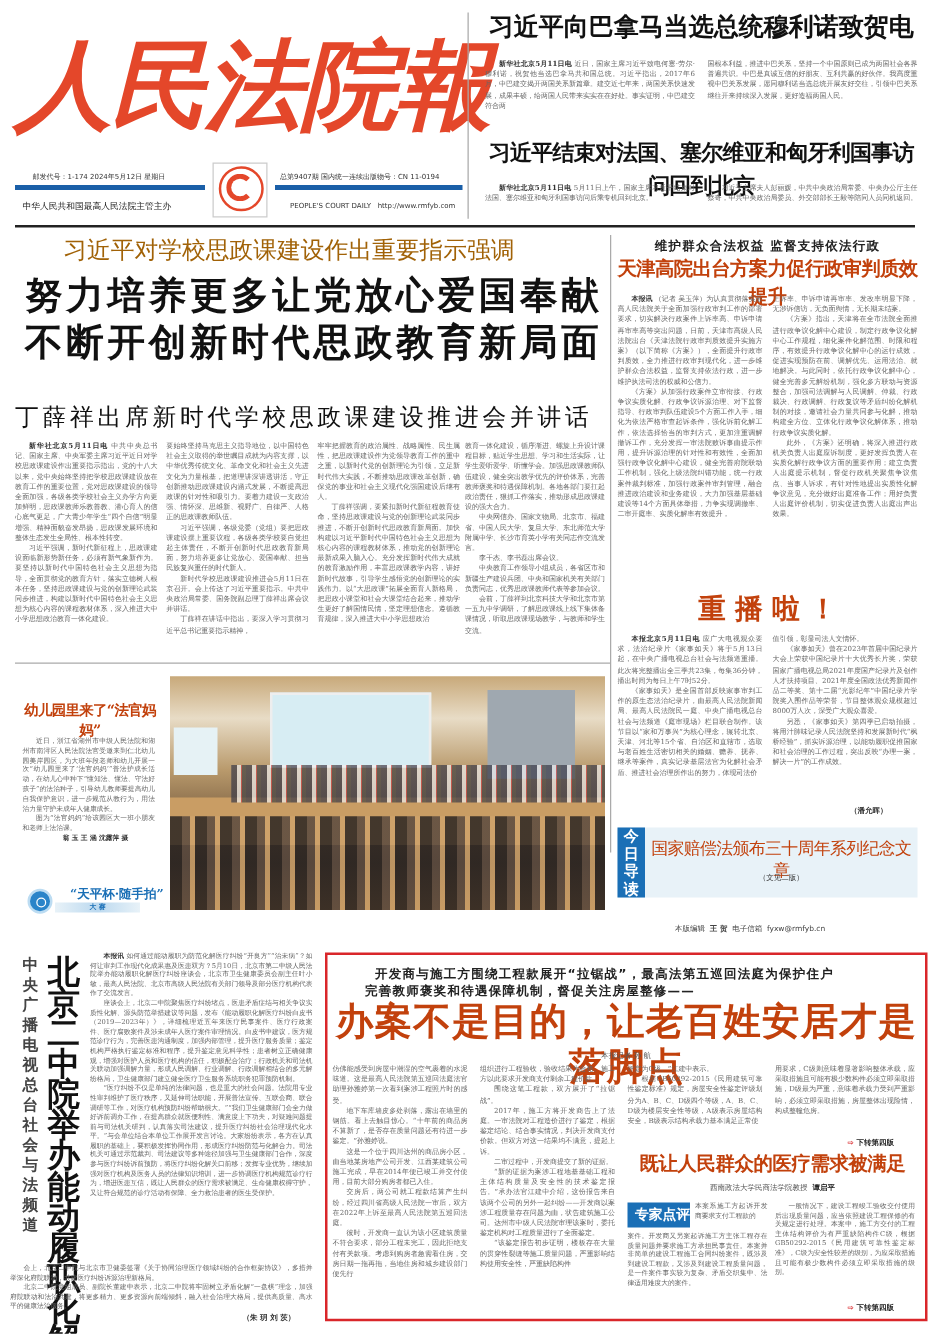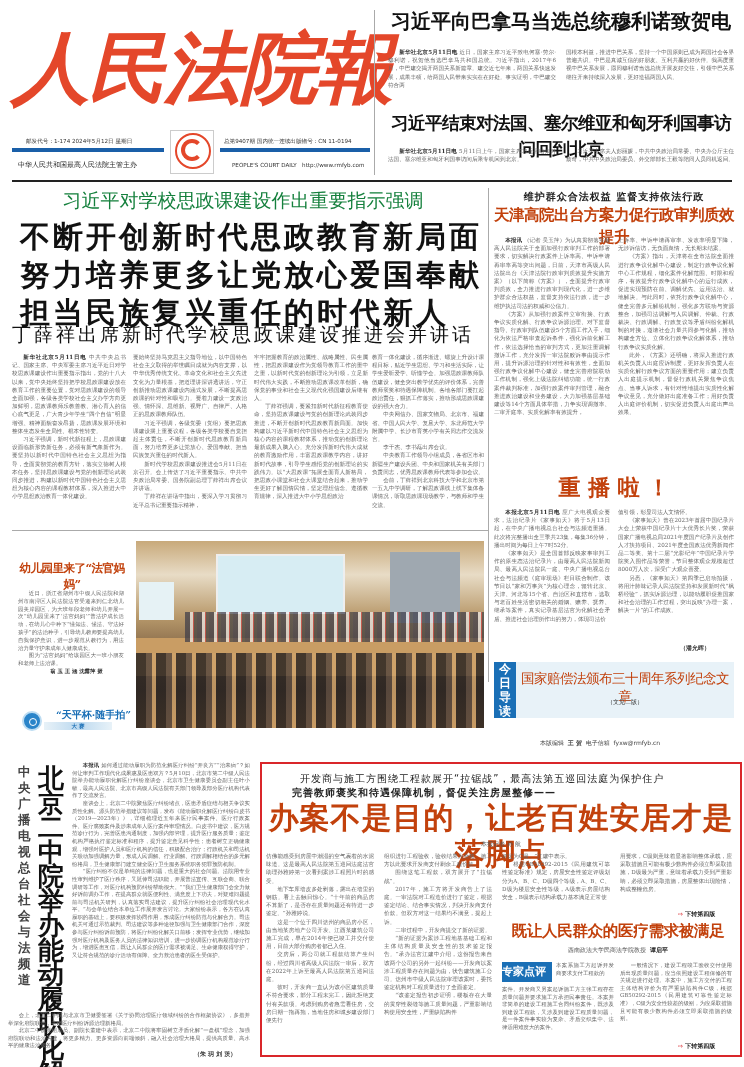--- a/index.html
+++ b/index.html
@@ -31,21 +31,21 @@
   .photo .curtain { position:absolute; right: 7%; top: 6%; width: 20%; height: 38%; background: #9fa8b0; }
   .photo .floor { position:absolute; left: 0; top: 52%; width: 100%; height: 20%; background: #c99d64; }
   .photo .crowd { position:absolute; left: 0; top: 60%; width: 100%; height: 40%;
       background: repeating-linear-gradient(90deg, #2b2522 0 10px, #5a4a3f 10px 16px, #cfa36b 16px 20px); opacity: .85; }
   .photo .crowd2 { position:absolute; left: 14%; top: 38%; width: 86%; height: 16%;
       background: repeating-linear-gradient(90deg, #3a3a48 0 5px, #eee 5px 8px, #c44 8px 9px, #444 9px 12px); opacity: .7; }
 
   .box-red { border: 2px solid #d9262a; }
   .daoyu-box { background: #e8f2f8; }
   .daoyu-tag { background: #1a6fb6; color: #fff; font-weight: bold; font-size: 17px; line-height: 19px; text-align: center; }
-  .expert-tag { background: #1a6fb6; color: #fff; font-weight: bold; font-size: 13px; text-align: left; line-height: 20px; }
+  .expert-tag { background: #1a6fb6; color: #fff; font-weight: bold; font-size: 13px; text-align: right; line-height: 20px; }
   .jump { color: #d9262a; font-size: 6px; font-weight: bold; }
   .jump span.t { color: #222; }
   .camera-badge { width: 20px; height: 20px; border-radius: 50%; background: #2a84c9; border: 2px solid #bcdcf2; }
   .camera-badge::after { content:""; position:absolute; left: 5px; top: 5px; width: 6px; height: 6px; border-radius: 50%; border: 1.5px solid #fff; }
 </style>
 </head>
 <body>
 
 <div class="abs masthead-title">
   <span>人</span>
@@ -80,25 +80,24 @@
 <div class="abs hl-sans" style="left:388px;top:110px;width:346px;font-size:17.6px;line-height:26px;text-align:center;letter-spacing:-0.6px;">习近平结束对法国、塞尔维亚和匈牙利国事访问回到北京</div>
 <div class="abs body-text" style="left:388px;top:147px;width:168px;">
   <p><b>新华社北京5月11日电</b>&nbsp;<span>5月11日上午，国家主席习近平结束对法国、塞尔维亚和匈牙利国事访问后乘专机回到北京。</span></p>
 </div>
 <div class="abs body-text" style="left:566px;top:147px;width:168px;">
   <p>习近平主席夫人彭丽媛，中共中央政治局常委、中央办公厅主任蔡奇，中共中央政治局委员、外交部部长王毅等陪同人员同机返回。</p>
 </div>
 
 <div class="abs rule-thick"></div>
 
-<div class="abs" style="left:12px;top:188px;width:462px;text-align:center;font-family:Liberation Serif, serif;font-size:19px;line-height:26px;color:#15803d;">习近平对学校思政课建设作出重要指示强调</div>
+<div class="abs" style="left:0;top:188px;width:462px;text-align:center;font-family:Liberation Mono, monospace;font-size:19px;line-height:26px;color:#a16207;">习近平对学校思政课建设作出重要指示强调</div>
 <div class="abs hl-sans" style="left:20px;top:218px;width:460px;font-size:30px;line-height:38px;letter-spacing:3px;white-space:nowrap;">
+  <div>努力培养更多让党放心爱国奉献</div>
   <div>不断开创新时代思政教育新局面</div>
-  <div>努力培养更多让党放心爱国奉献</div>
-  <div>担当民族复兴重任的时代新人</div>
 </div>
 <div class="abs" style="left:12px;top:322px;width:462px;text-align:left;font-size:19px;line-height:24px;letter-spacing:3px;color:#111;">丁薛祥出席新时代学校思政课建设推进会并讲话</div>
 
 <div class="abs body-text" style="left:12px;top:353px;width:114px;">
   <p><b>新华社北京5月11日电</b>&nbsp;<span>中共中央总书记、国家主席、中央军委主席习近平近日对学校思政课建设作出重要指示指出，党的十八大以来，党中央始终坚持把学校思政课建设放在教育工作的重要位置，党对思政课建设的领导全面加强，各级各类学校社会主义办学方向更加鲜明，思政课教师乐教善教、潜心育人的信心底气更足，广大青少年学生“四个自信”明显增强、精神面貌奋发昂扬，思政课发展环境和整体生态发生全局性、根本性转变。</span></p>
   <p>习近平强调，新时代新征程上，思政课建设面临新形势新任务，必须有新气象新作为。要坚持以新时代中国特色社会主义思想为指导，全面贯彻党的教育方针，落实立德树人根本任务，坚持思政课建设与党的创新理论武装同步推进，构建以新时代中国特色社会主义思想为核心内容的课程教材体系，深入推进大中小学思想政治教育一体化建设。</p>
 </div>
 <div class="abs body-text" style="left:133px;top:353px;width:114px;">
   <p class="noind">要始终坚持马克思主义指导地位，以中国特色社会主义取得的举世瞩目成就为内容支撑，以中华优秀传统文化、革命文化和社会主义先进文化为力量根基，把道理讲深讲透讲活，守正创新推动思政课建设内涵式发展，不断提高思政课的针对性和吸引力。要着力建设一支政治强、情怀深、思维新、视野广、自律严、人格正的思政课教师队伍。</p>
   <p>习近平强调，各级党委（党组）要把思政课建设摆上重要议程，各级各类学校要自觉担起主体责任，不断开创新时代思政教育新局面，努力培养更多让党放心、爱国奉献、担当民族复兴重任的时代新人。</p>
@@ -184,21 +183,21 @@
   <p>座谈会上，北京二中院聚焦医疗纠纷堵点，医患矛盾症结与相关争议实质性化解、源头防范举措建议等问题，发布《能动履职化解医疗纠纷白皮书（2019—2023年）》，详细梳理近五年来医疗民事案件、医疗行政案件、医疗腐败案件及涉未成年人医疗案件审理情况。白皮书中建议，医方规范诊疗行为，完善医患沟通制度，加强内部管理，提升医疗服务质量；鉴定机构严格执行鉴定标准和程序，提升鉴定意见科学性；患者树立正确健康观，增强对医护人员和医疗机构的信任，积极配合治疗；行政机关和司法机关联动加强调解力量，形成人民调解、行业调解、行政调解相结合的多元解纷格局，卫生健康部门建立健全医疗卫生服务系统职务犯罪预防机制。</p>
   <p>“医疗纠纷不仅是单纯的法律问题，也是重大的社会问题。法院用专业性审判维护了医疗秩序，又延伸司法职能，开展普法宣传、互联会商、联合调研等工作，对医疗机构预防纠纷帮助很大。”“我们卫生健康部门会全力做好诉前调办工作，在提高群众就医便利性、满意度上下功夫，对疑难问题提前与司法机关研判，认真落实司法建议，提升医疗纠纷社会治理现代化水平。”与会单位结合本单位工作展开发言讨论。大家纷纷表示，各方在认真履职的基础上，要积极发挥协同作用，形成医疗纠纷防范与化解合力。司法机关可通过示范裁判、司法建议等多种途径加强与卫生健康部门合作，深度参与医疗纠纷诉前预防，将医疗纠纷化解关口前移；发挥专业优势，继续加强对医疗机构及医务人员的法律知识培训，进一步协调医疗机构规范诊疗行为，增进医患互信，既让人民群众的医疗需求被满足、生命健康权得守护，又让符合规范的诊疗活动有保障、全力救治患者的医生受保护。</p>
 </div>
 <div class="abs body-text" style="left:8px;top:1012px;width:242px;font-size:5.4px;line-height:7.6px;">
   <p>会上，北京二中院与北京市卫健委签署《关于协同治理医疗领域纠纷的合作框架协议》，多措并举深化府院联动，共建医疗纠纷诉源治理新格局。</p>
   <p>北京二中院党组成员、副院长董建中表示，北京二中院将牢固树立矛盾化解“一盘棋”理念，加强府院联动和法治共建，将更多精力、更多资源向前端倾斜，融入社会治理大格局，提供高质量、高水平的健康法治服务。</p>
 </div>
 <div class="abs" style="left:194px;top:1050px;font-size:6px;font-weight:bold;color:#333;">（朱 玥  刘 茨）</div>
 
 <div class="abs box-red" style="left:260px;top:762px;width:482px;height:295px;"></div>
-<div class="abs" style="left:300px;top:772px;width:430px;font-size:10px;font-weight:normal;color:#222;letter-spacing:1px;">开发商与施工方围绕工程款展开“拉锯战”，最高法第五巡回法庭为保护住户</div>
+<div class="abs" style="left:300px;top:772px;width:430px;font-size:10px;font-weight:bold;color:#222;letter-spacing:1px;">开发商与施工方围绕工程款展开“拉锯战”，最高法第五巡回法庭为保护住户</div>
 <div class="abs" style="left:292px;top:786px;width:430px;font-size:10px;font-weight:bold;color:#222;letter-spacing:1px;">完善教师褒奖和待遇保障机制，督促关注房屋整修——</div>
 <div class="abs hl-serif" style="left:266px;top:800px;width:470px;text-align:center;font-size:30px;line-height:36px;letter-spacing:1px;">办案不是目的，让老百姓安居才是落脚点</div>
 <div class="abs" style="left:266px;top:840px;width:470px;text-align:center;font-size:6px;color:#555;">本报记者  孙 航</div>
 <div class="abs body-text" style="left:266px;top:852px;width:108px;height:200px;overflow:hidden;">
   <p class="noind">仿佛能感受到房屋中潮湿的空气裹着的水泥味道。这是最高人民法院第五巡回法庭法官助理孙雅婷第一次看到案涉工程照片时的感受。</p>
   <p>地下车库墙皮多处剥落，露出在墙里的钢筋。看上去触目惊心。“十年前的商品房不算新了，是否存在质量问题还有待进一步鉴定。”孙雅婷说。</p>
   <p>这是一个位于四川达州的商品房小区，由当地某房地产公司开发、江西某建筑公司施工完成，早在2014年便已竣工并交付使用，目前大部分购房者都已入住。</p>
   <p>交房后，两公司就工程款结算产生纠纷，经过四川省高级人民法院一审后，双方在2022年上诉至最高人民法院第五巡回法庭。</p>
   <p>彼时，开发商一直认为该小区建筑质量不符合要求，部分工程未完工，因此拒绝支付有关款项。考虑到购房者急需看住房，交房日期一拖再拖，当地住房和城乡建设部门便先行</p>
 </div>

